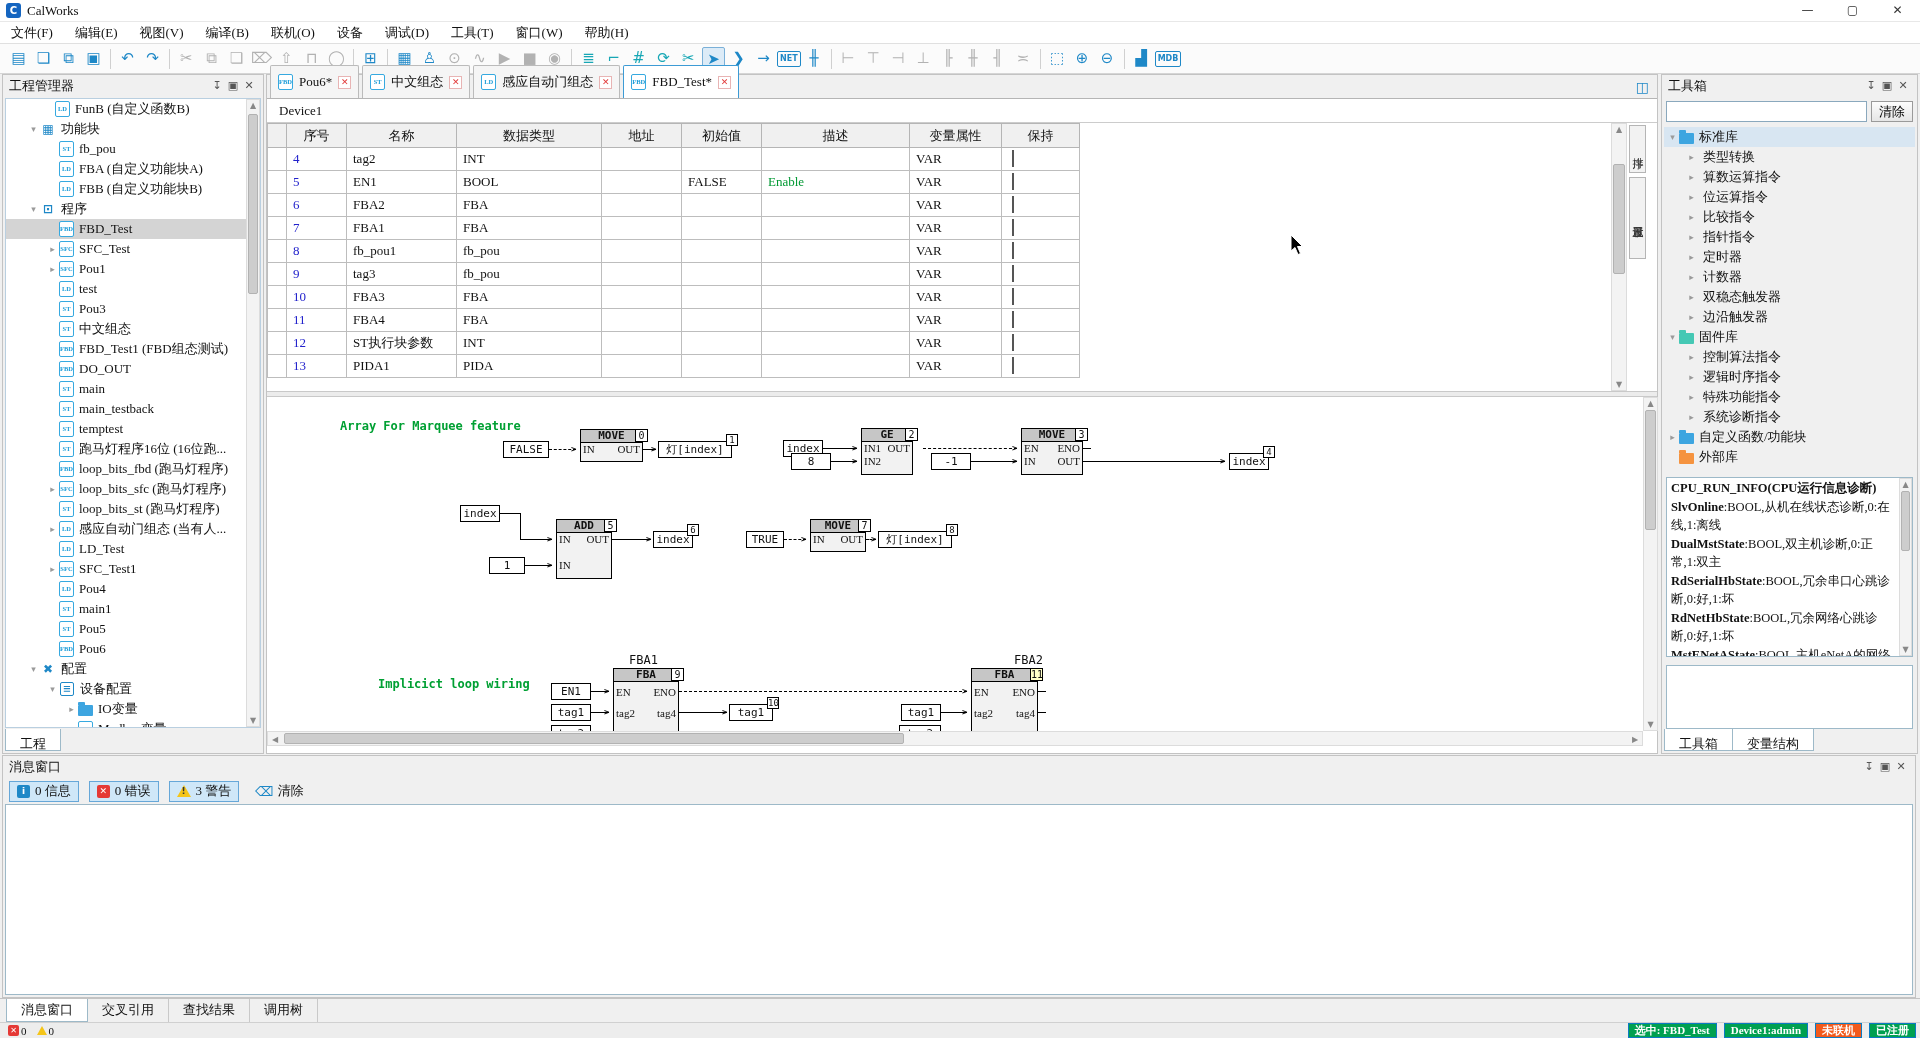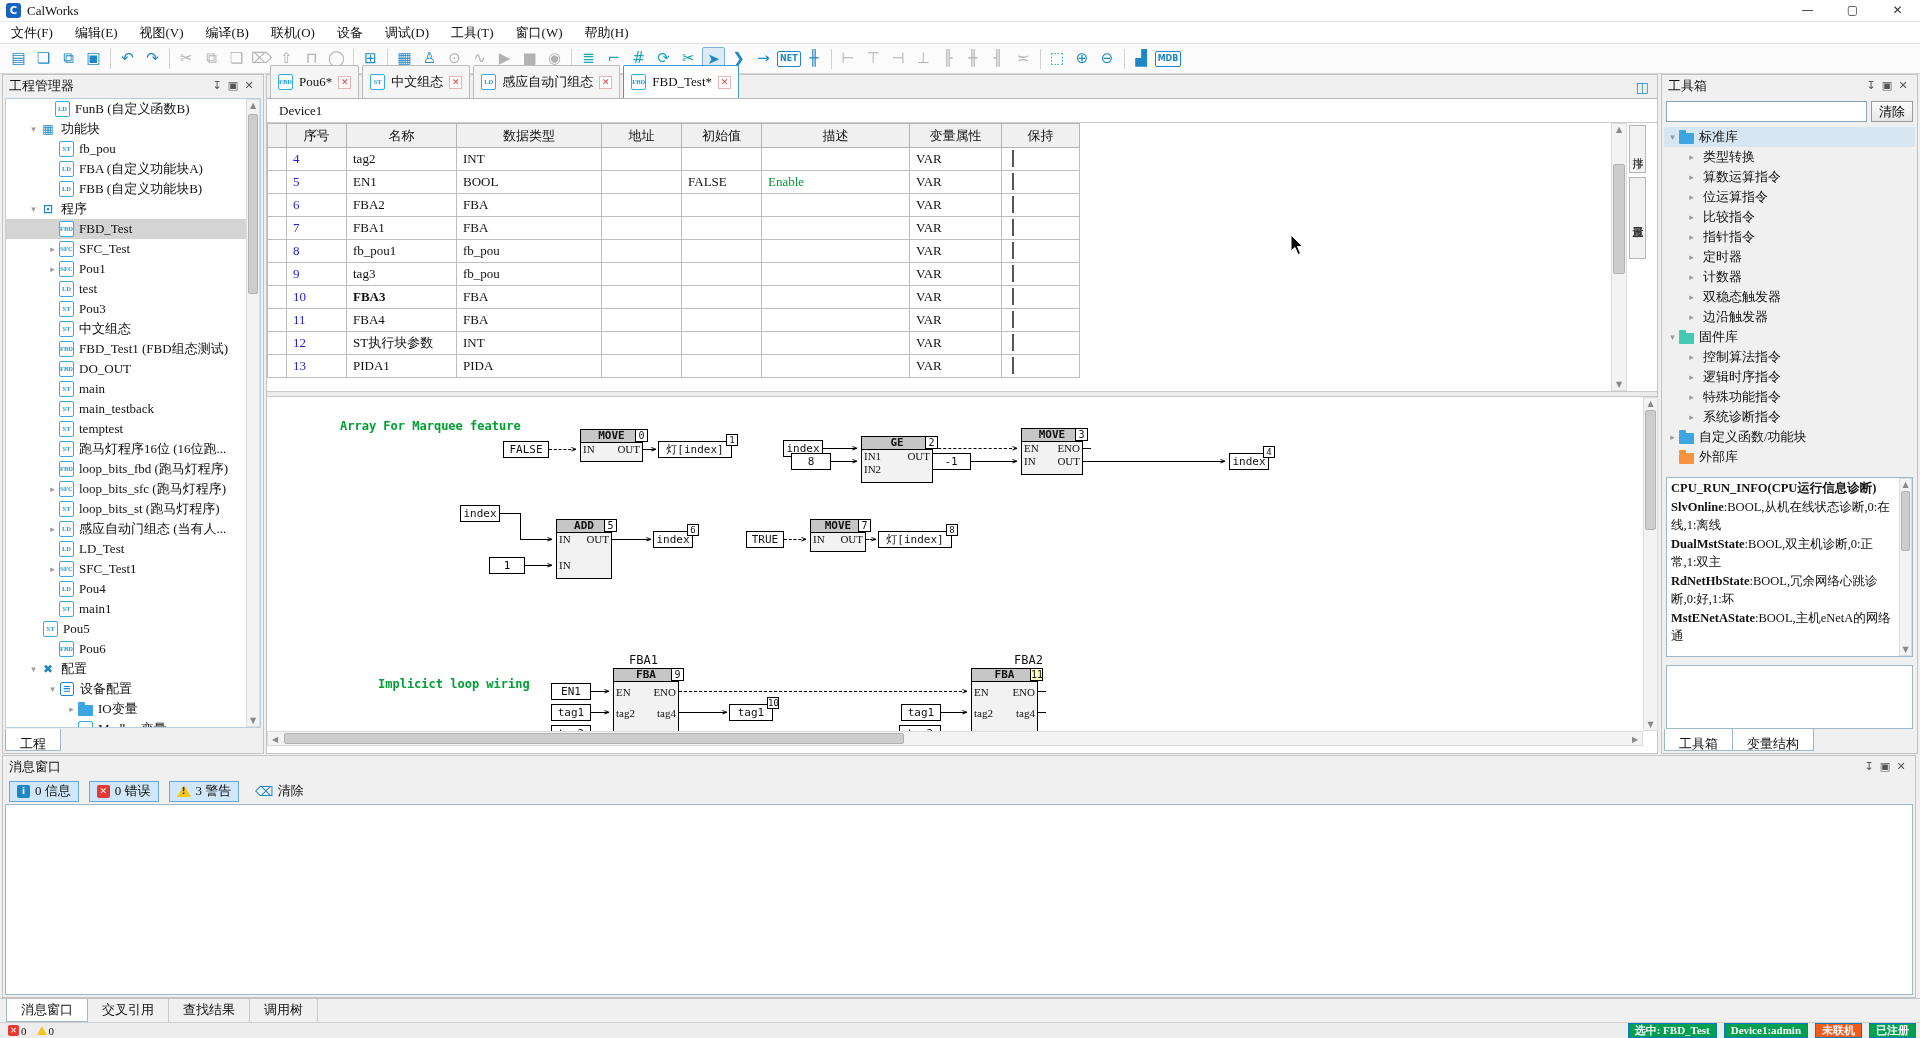--- a/index.html
+++ b/index.html
@@ -382,21 +382,21 @@
         </span>
         <span class="lbl">Pou4</span>
       </div>
       <div class="trow" style="padding-left: 40px;">
         <span class="tarrow"></span>
         <span class="doc">
           <i>ST</i>
         </span>
         <span class="lbl">main1</span>
       </div>
-      <div class="trow" style="padding-left: 24px;">
+      <div class="trow" style="padding-left: 40px;">
         <span class="tarrow"></span>
         <span class="doc">
           <i>ST</i>
         </span>
         <span class="lbl">Pou5</span>
       </div>
       <div class="trow" style="padding-left: 40px;">
         <span class="tarrow"></span>
         <span class="doc">
           <i>FBD</i>
@@ -543,21 +543,21 @@
         <span class="vcell" style="width: 145px;">fb_pou</span>
         <span class="vcell" style="width: 80px;"></span>
         <span class="vcell" style="width: 80px;"></span>
         <span class="vcell" style="width: 148px;"></span>
         <span class="vcell" style="width: 92px;">VAR</span>
         <span class="vcell" style="width: 78px;"><span class="cb"></span></span>
       </div>
       <div class="vrow">
         <span class="vcell first" style="width: 20px;"></span>
         <span class="vcell num" style="width: 60px;">10</span>
-        <span class="vcell" style="width: 110px; font-weight: bold;">FBA3</span>
+        <span class="vcell" style="width: 110px;">FBA3</span>
         <span class="vcell" style="width: 145px;">FBA</span>
         <span class="vcell" style="width: 80px;"></span>
         <span class="vcell" style="width: 80px;"></span>
         <span class="vcell" style="width: 148px;"></span>
         <span class="vcell" style="width: 92px;">VAR</span>
         <span class="vcell" style="width: 78px;"><span class="cb"></span></span>
       </div>
       <div class="vrow">
         <span class="vcell first" style="width: 20px;"></span>
         <span class="vcell num" style="width: 60px;">11</span>
@@ -664,21 +664,21 @@
       <div class="iobox" style="left: 634px; top: 307px; width: 40px;">tag1</div>
       <div class="iobox" style="left: 632px; top: 328px; width: 42px;">tag2</div>
       <div class="fblock" style="left: 313px; top: 32px; width: 63px; height: 33px;">
         <div class="fbhead">MOVE</div>
         <span class="bbadge">0</span>
         <div class="prow" style="line-height: 13px; height: 13px;">
           <span>IN</span>
           <span>OUT</span>
         </div>
       </div>
-      <div class="fblock" style="left: 594px; top: 31px; width: 72px; height: 47px; margin-top: 8px;">
+      <div class="fblock" style="left: 594px; top: 31px; width: 52px; height: 47px;">
         <div class="fbhead">GE</div>
         <span class="bbadge">2</span>
         <div class="prow" style="line-height: 13px; height: 13px;">
           <span>IN1</span>
           <span>OUT</span>
         </div>
         <div class="prow" style="line-height: 13px; height: 13px;">
           <span>IN2</span>
           <span></span>
         </div>
@@ -846,20 +846,21 @@
       <div class="trow" style="padding-left: 2px;">
         <span class="tarrow"></span>
         <span class="folder orange"></span>
         <span class="lbl">外部库</span>
       </div>
     </div>
   <div id="infobox">
       <div style="display: block;"><b>CPU_RUN_INFO(CPU运行信息诊断)</b><span></span></div>
       <div style="display: block;"><b>SlvOnline</b><span>:BOOL,从机在线状态诊断,0:在线,1:离线</span></div>
       <div style="display: block;"><b>DualMstState</b><span>:BOOL,双主机诊断,0:正常,1:双主</span></div>
+      <div style="display: block;"><b>RdSerialHbState</b><span>:BOOL,冗余串口心跳诊断,0:好,1:坏</span></div>
       <div style="display: block;"><b>RdNetHbState</b><span>:BOOL,冗余网络心跳诊断,0:好,1:坏</span></div>
       <div style="display: block;"><b>MstENetAState</b><span>:BOOL,主机eNetA的网络通</span></div>
     </div>
   <div class="sb" style="right:5px;top:403px;width:13px;height:178px">
     <span class="sbarrow" style="top:1px">▲</span>
       <span class="sbarrow" style="bottom:1px">▼</span>
     <span class="sbthumb" style="left:1px;right:1px;top:12px;height:60px"></span>
   </div>
   <div id="emptybox"></div>
   <div id="rtab-strip">

